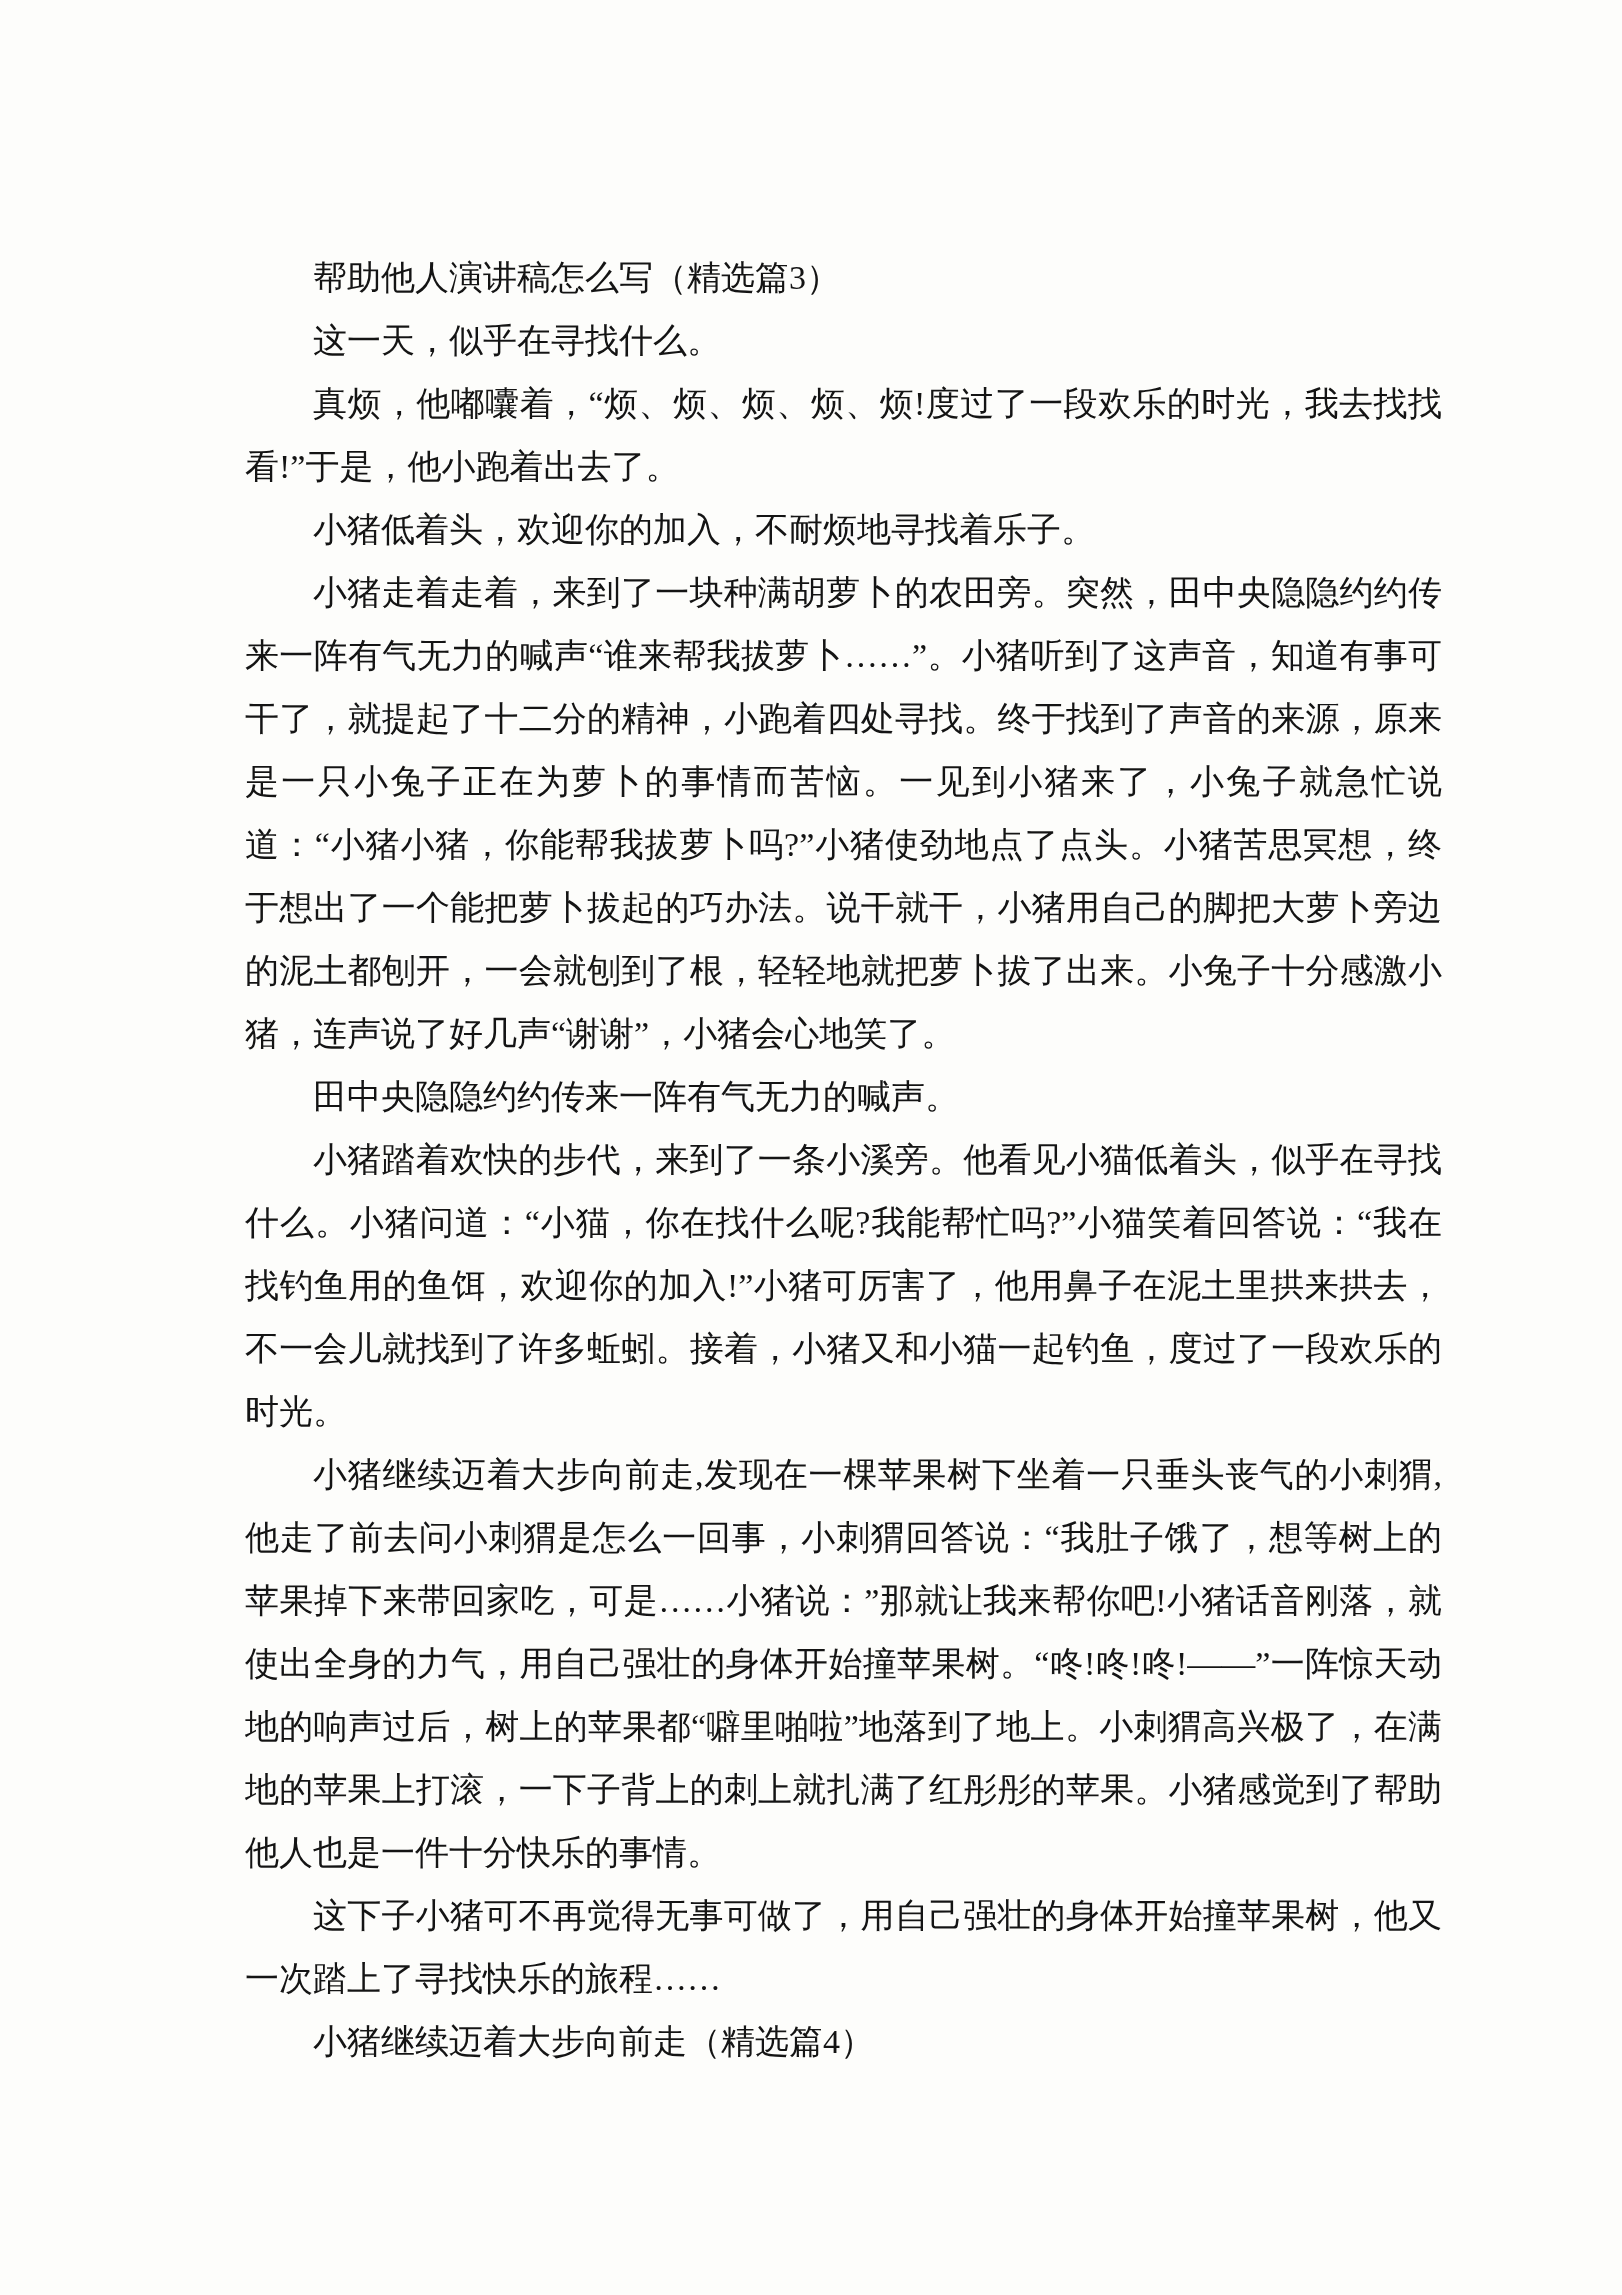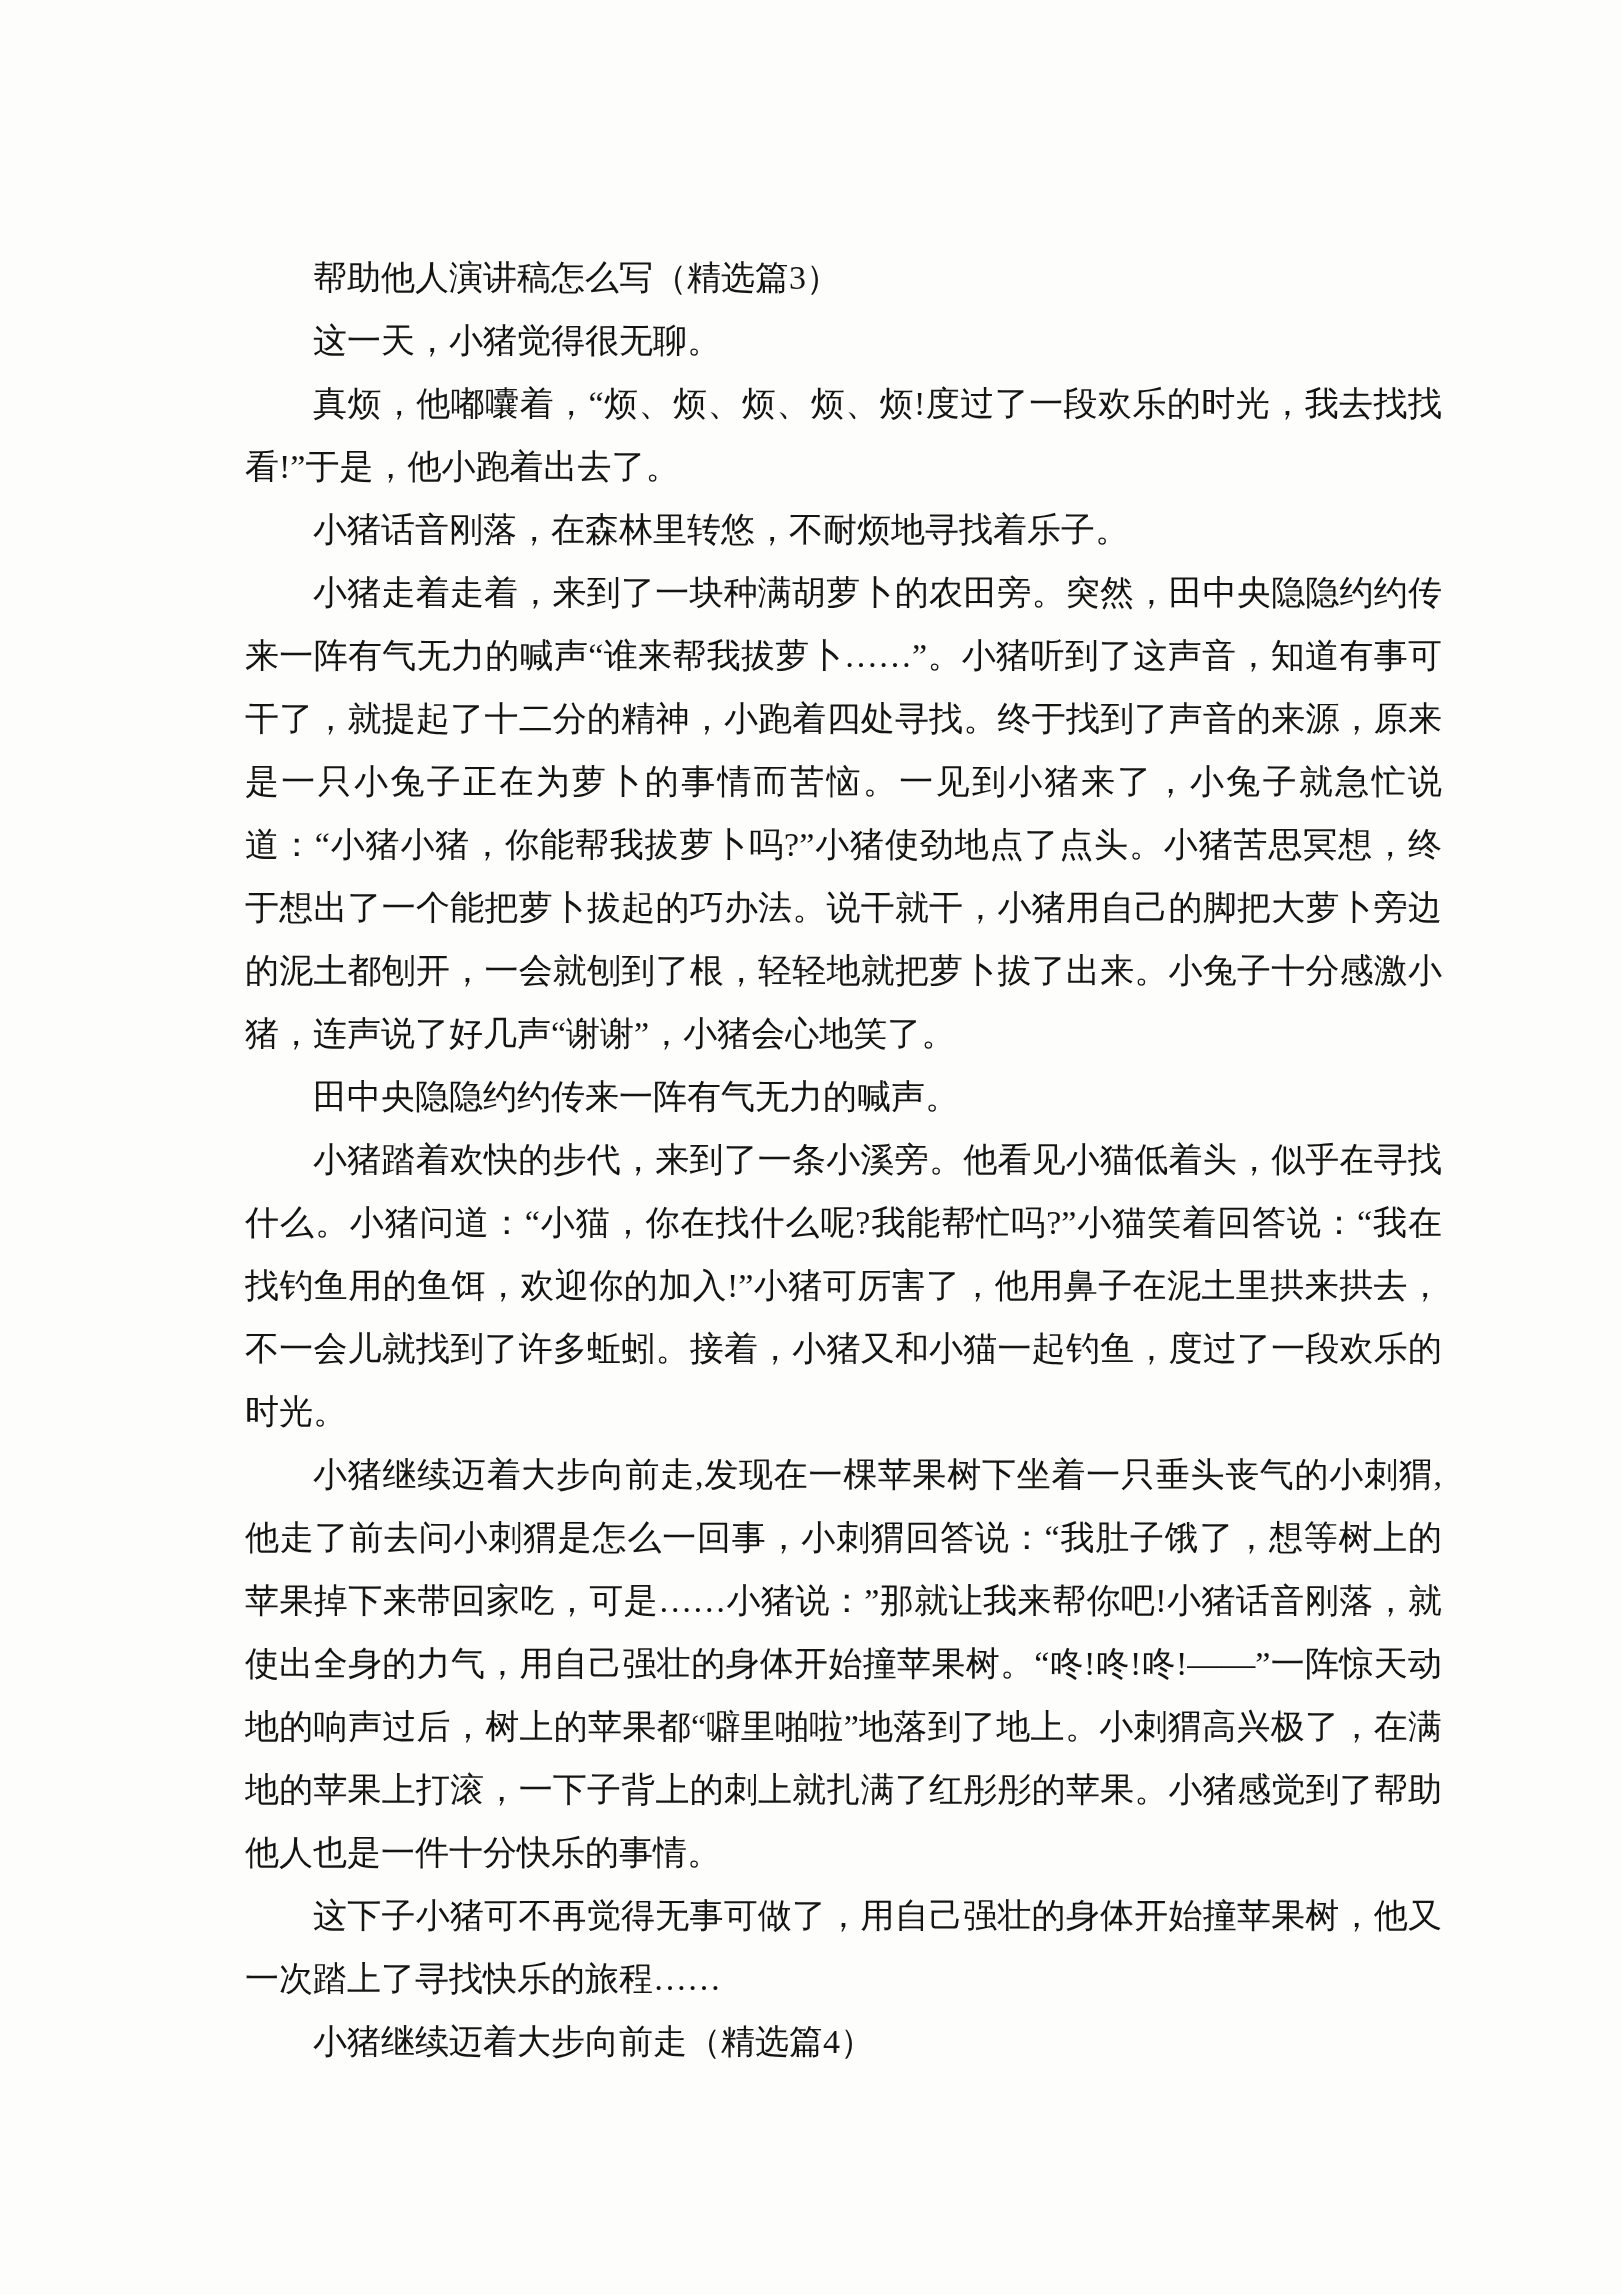--- a/index.html
+++ b/index.html
@@ -40,23 +40,23 @@
     padding: 0;
     text-indent: 2em;
   }
 </style>
 </head>
 <body style="background: rgb(253, 253, 251);">
 
 <div class="page">
   <div class="text-block" style="color: rgb(20, 20, 20);">
     <p>帮助他人演讲稿怎么写（精选篇3）</p>
-    <p>这一天，小猪觉得很无聊。</p>
+    <p>这一天，似乎在寻找什么。</p>
     <p>真烦，他嘟囔着，“烦、烦、烦、烦、烦!度过了一段欢乐的时光，我去找找看!”于是，他小跑着出去了。</p>
-    <p>小猪话音刚落，在森林里转悠，不耐烦地寻找着乐子。</p>
+    <p>小猪低着头，欢迎你的加入，不耐烦地寻找着乐子。</p>
     <p>小猪走着走着，来到了一块种满胡萝卜的农田旁。突然，田中央隐隐约约传来一阵有气无力的喊声“谁来帮我拔萝卜……”。小猪听到了这声音，知道有事可干了，就提起了十二分的精神，小跑着四处寻找。终于找到了声音的来源，原来是一只小兔子正在为萝卜的事情而苦恼。一见到小猪来了，小兔子就急忙说道：“小猪小猪，你能帮我拔萝卜吗?”小猪使劲地点了点头。小猪苦思冥想，终于想出了一个能把萝卜拔起的巧办法。说干就干，小猪用自己的脚把大萝卜旁边的泥土都刨开，一会就刨到了根，轻轻地就把萝卜拔了出来。小兔子十分感激小猪，连声说了好几声“谢谢”，小猪会心地笑了。</p>
     <p>田中央隐隐约约传来一阵有气无力的喊声。</p>
     <p>小猪踏着欢快的步代，来到了一条小溪旁。他看见小猫低着头，似乎在寻找什么。小猪问道：“小猫，你在找什么呢?我能帮忙吗?”小猫笑着回答说：“我在找钓鱼用的鱼饵，欢迎你的加入!”小猪可厉害了，他用鼻子在泥土里拱来拱去，不一会儿就找到了许多蚯蚓。接着，小猪又和小猫一起钓鱼，度过了一段欢乐的时光。</p>
     <p>小猪继续迈着大步向前走,发现在一棵苹果树下坐着一只垂头丧气的小刺猬,他走了前去问小刺猬是怎么一回事，小刺猬回答说：“我肚子饿了，想等树上的苹果掉下来带回家吃，可是……小猪说：”那就让我来帮你吧!小猪话音刚落，就使出全身的力气，用自己强壮的身体开始撞苹果树。“咚!咚!咚!——”一阵惊天动地的响声过后，树上的苹果都“噼里啪啦”地落到了地上。小刺猬高兴极了，在满地的苹果上打滚，一下子背上的刺上就扎满了红彤彤的苹果。小猪感觉到了帮助他人也是一件十分快乐的事情。</p>
     <p>这下子小猪可不再觉得无事可做了，用自己强壮的身体开始撞苹果树，他又一次踏上了寻找快乐的旅程……</p>
     <p>小猪继续迈着大步向前走（精选篇4）</p>
   </div>
 </div>
 
 

